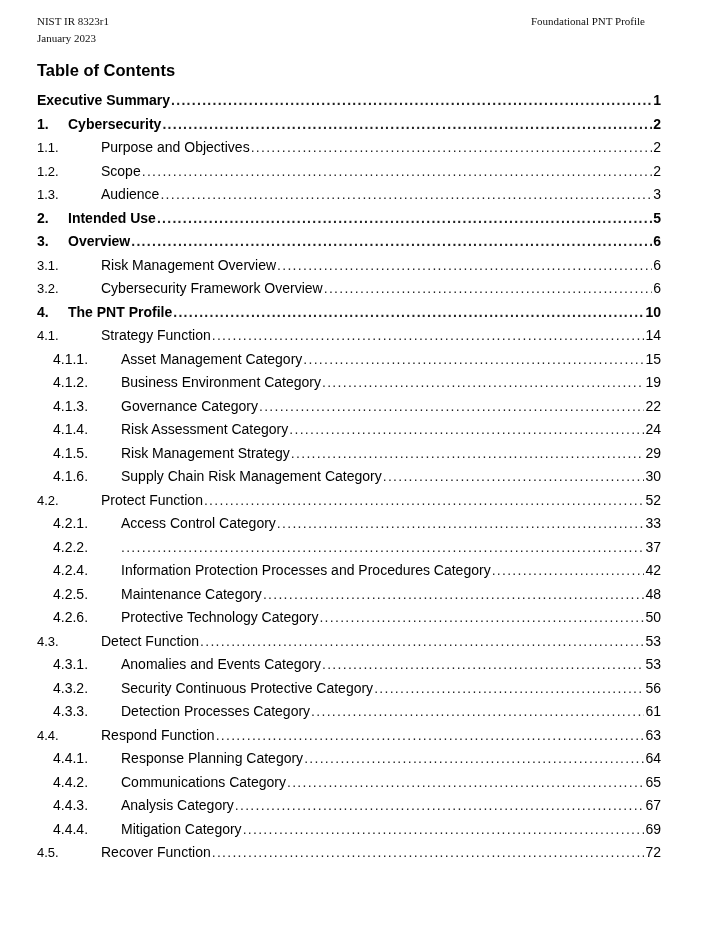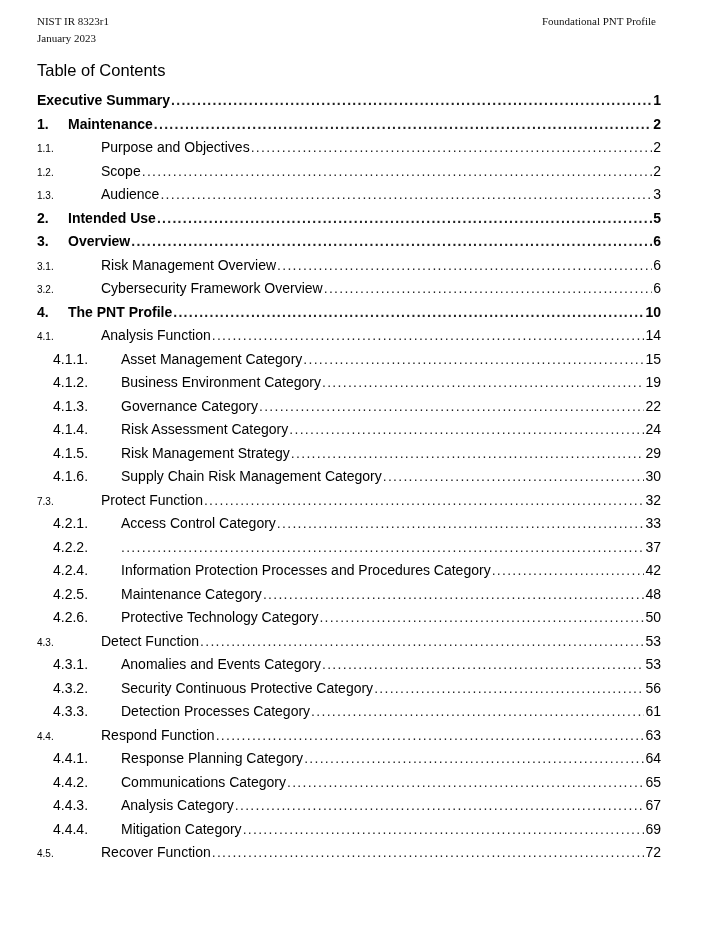--- a/index.html
+++ b/index.html
@@ -1,31 +1,31 @@
 <!DOCTYPE html>
 <html><head>
 <meta charset="utf-8">
 <style>
   html, body { margin: 0; padding: 0; background: #ffffff; }
   body { width: 707px; height: 946px; position: relative; overflow: hidden; color: #000; }
   .hdr { position: absolute; top: 13px; font-family: "Liberation Serif", serif; font-size: 11px; line-height: 17px; color: #111; }
   .hdr-left { left: 37px; }
-  .hdr-right { right: 51px; text-align: right; }
-  .toc-title { position: absolute; left: 37px; top: 61px; font-family: "Liberation Sans", sans-serif; font-weight: normal; font-size: 16.5px; color: #000; }
+  .hdr-right { right: 62px; text-align: right; }
+  .toc-title { position: absolute; left: 37px; top: 61px; font-family: "Liberation Sans", sans-serif; font-weight: bold; font-size: 16.5px; color: #000; }
   .toc { position: absolute; left: 37px; top: 89px; width: 624px; font-family: "Liberation Sans", sans-serif; font-size: 14px; }
   .row { position: relative; height: 23.5px; line-height: 23.5px; display: flex; align-items: baseline; white-space: nowrap; }
   .row .num { display: inline-block; flex: 0 0 auto; }
   .row .title { flex: 0 0 auto; background: #fff; padding-right: 1px; }
   .row .lead { flex: 1 1 auto; overflow: hidden; color: #222; letter-spacing: 0.5px; }
   .row .lead::before { content: ". . . . . . . . . . . . . . . . . . . . . . . . . . . . . . . . . . . . . . . . . . . . . . . . . . . . . . . . . . . . . . . . . . . . . . . . . . . . . . . . . . . . . . . . . . . . . . . . . . . . . . . . . . . . . . . . . . . . . . . . . . . . . . . . . . . . . . . . . . . . . . . . . . . . . "; letter-spacing: -1.3px; }
   .row .page { flex: 0 0 auto; padding-left: 1px; }
   .lvl0 { font-weight: bold; }
   .lvl0 .num { width: 31px; }
   .lvl0.nonum .num { width: 0; }
-  .lvl1 .num { width: 64px; font-size: 10px; }
+  .lvl1 .num { width: 64px; font-size: 13px; }
   .lvl2 .num { width: 68px; padding-left: 16px; }
   .lvl2 { }
 </style>
 </head>
 <body>
 
 <div class="hdr hdr-left">
   <div>NIST IR 8323r1</div>
   <div>January 2023</div>
 </div>
@@ -37,21 +37,21 @@
 
 <div class="toc" id="toc">
     <div class="row lvl0 nonum">
       <span class="num"></span>
       <span class="title">Executive Summary</span>
       <span class="lead"></span>
       <span class="page">1</span>
     </div>
     <div class="row lvl0">
       <span class="num">1.</span>
-      <span class="title">Maintenance</span>
+      <span class="title">Cybersecurity</span>
       <span class="lead"></span>
       <span class="page">2</span>
     </div>
     <div class="row lvl1">
       <span class="num">1.1.</span>
       <span class="title">Purpose and Objectives</span>
       <span class="lead"></span>
       <span class="page">2</span>
     </div>
     <div class="row lvl1">
@@ -91,21 +91,21 @@
       <span class="page">6</span>
     </div>
     <div class="row lvl0">
       <span class="num">4.</span>
       <span class="title">The PNT Profile</span>
       <span class="lead"></span>
       <span class="page">10</span>
     </div>
     <div class="row lvl1">
       <span class="num">4.1.</span>
-      <span class="title">Analysis Function</span>
+      <span class="title">Strategy Function</span>
       <span class="lead"></span>
       <span class="page">14</span>
     </div>
     <div class="row lvl2">
       <span class="num">4.1.1.</span>
       <span class="title">Asset Management Category</span>
       <span class="lead"></span>
       <span class="page">15</span>
     </div>
     <div class="row lvl2">
@@ -132,24 +132,24 @@
       <span class="lead"></span>
       <span class="page">29</span>
     </div>
     <div class="row lvl2">
       <span class="num">4.1.6.</span>
       <span class="title">Supply Chain Risk Management Category</span>
       <span class="lead"></span>
       <span class="page">30</span>
     </div>
     <div class="row lvl1">
-      <span class="num">7.3.</span>
+      <span class="num">4.2.</span>
       <span class="title">Protect Function</span>
       <span class="lead"></span>
-      <span class="page">32</span>
+      <span class="page">52</span>
     </div>
     <div class="row lvl2">
       <span class="num">4.2.1.</span>
       <span class="title">Access Control Category</span>
       <span class="lead"></span>
       <span class="page">33</span>
     </div>
     <div class="row lvl2">
       <span class="num">4.2.2.</span>
       <span class="lead"></span>

